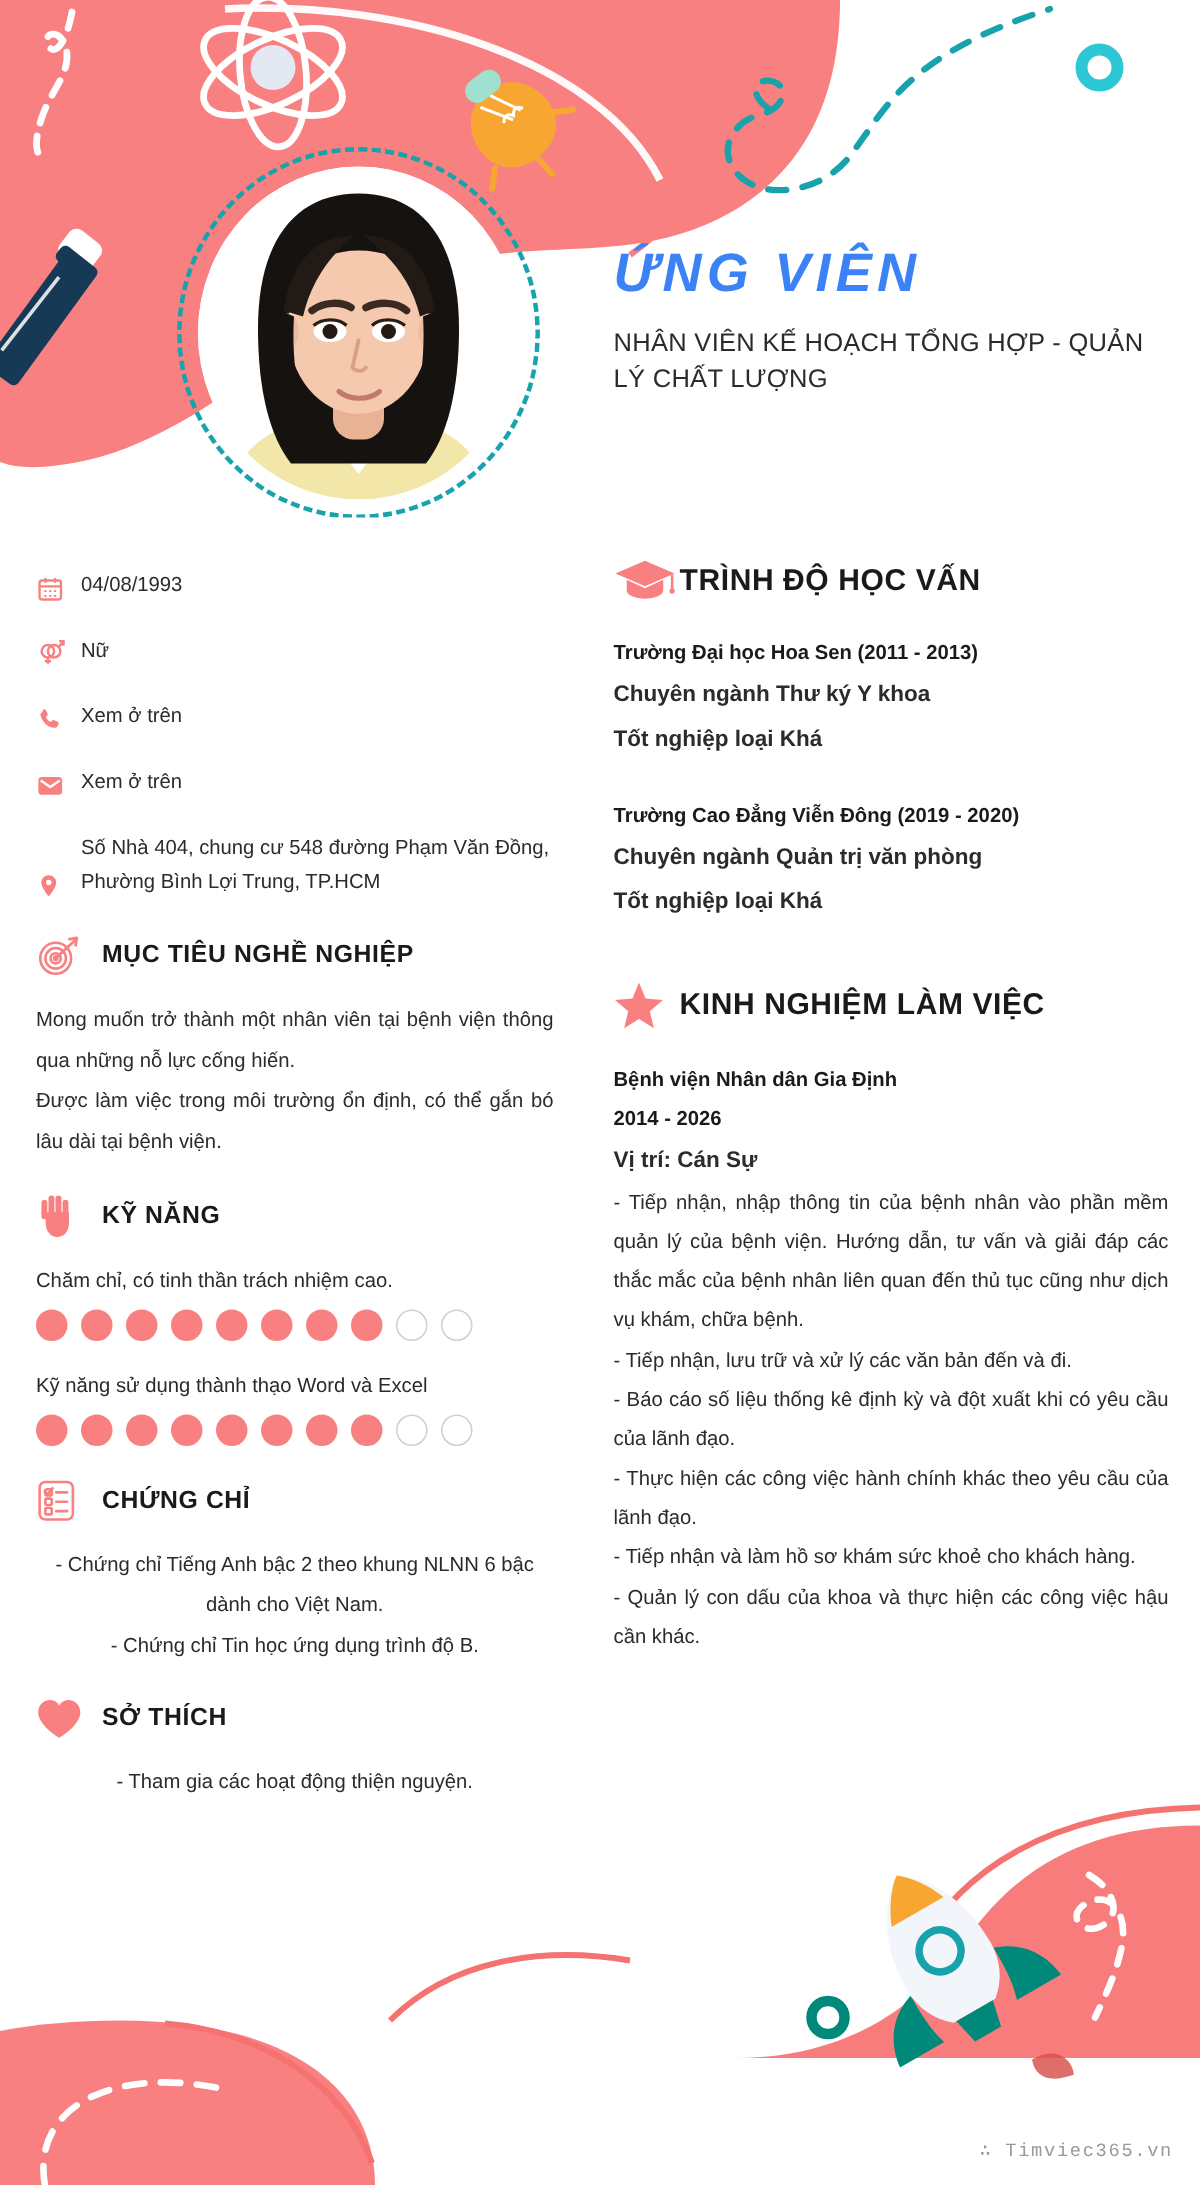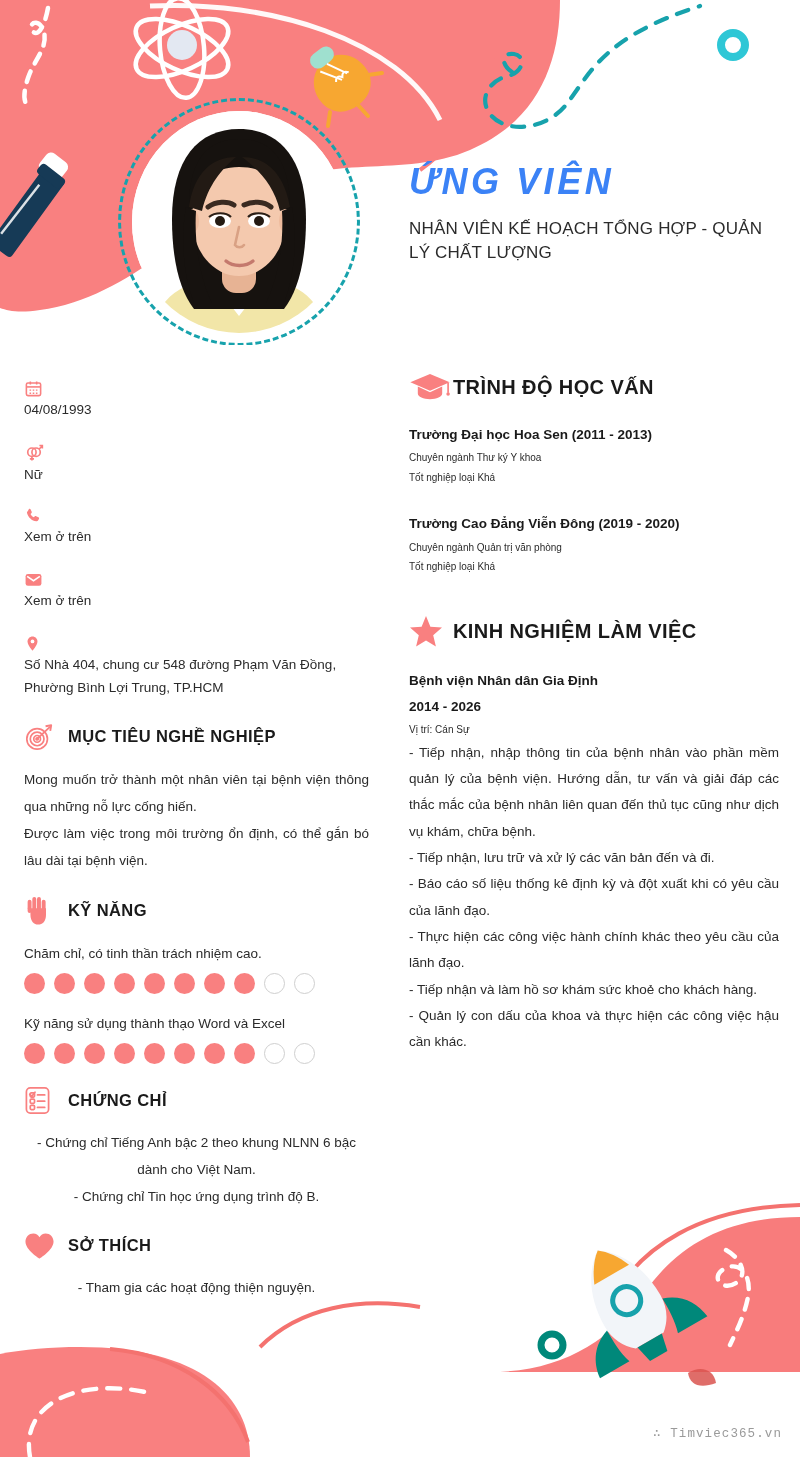--- a/index.html
+++ b/index.html
@@ -45,21 +45,21 @@
     margin-top:15px; font-size:17px; line-height:1.45; color:#2b2b2b;
     letter-spacing:0.2px;
   }
 
   
   .col-left { position:absolute; left:24px; top:378px; width:345px; }
   .col-right { position:absolute; left:409px; top:372px; width:370px; }
 
   
   .contact-list { margin-bottom:6px; }
-  .contact-row { display:flex; align-items:flex-start; margin-bottom:20px;flex-direction:column; }
+  .contact-row { display:flex; align-items:flex-end; margin-bottom:20px; }
   .contact-ico { width:30px; min-width:30px; padding-top:1px; }
   .contact-ico svg { display:block; }
   .contact-txt { font-size:13.5px; line-height:1.75; color:#2b2b2b; }
 
   
   .sec-head { display:flex; align-items:center; margin:22px 0 14px; }
   .sec-ico { width:44px; min-width:44px; display:flex; align-items:center; }
   .sec-ico svg { display:block; }
   .sec-title {
     font-size:16.5px; font-weight:bold; letter-spacing:0.4px; color:#1a1a1a;
@@ -73,21 +73,21 @@
   
   .skill-label { font-size:13.5px; line-height:2.0; color:#2b2b2b; margin-bottom:4px; }
   .dots { display:flex; gap:9px; margin:6px 0 16px; }
   .dot { width:21px; height:21px; border-radius:50%; }
   .dot.on  { background:#f98080; }
   .dot.off { background:#fff; border:1.4px solid #cfcfcf; }
 
   
   .edu-entry { margin-bottom:24px; }
   .entry-bold { font-size:13.5px; font-weight:bold; line-height:1.95; color:#1a1a1a; }
-  .entry-line { font-size:10px; line-height:1.95; color:#2b2b2b; }
+  .entry-line { font-size:15px; line-height:1.95; color:#2b2b2b;font-weight:bold; }
   .exp-body { font-size:13.5px; line-height:1.95; color:#2b2b2b; text-align:justify; }
   .exp-body p { margin:0; }
 
   
   .footer-deco { position:absolute; left:0; bottom:0; width:800px; height:260px; overflow:hidden; }
   .watermark {
     position:absolute; right:18px; bottom:16px;
     font-family:"Liberation Mono", monospace;
     font-size:12.5px; color:#9a9a9a; letter-spacing:1.1px;
   }

